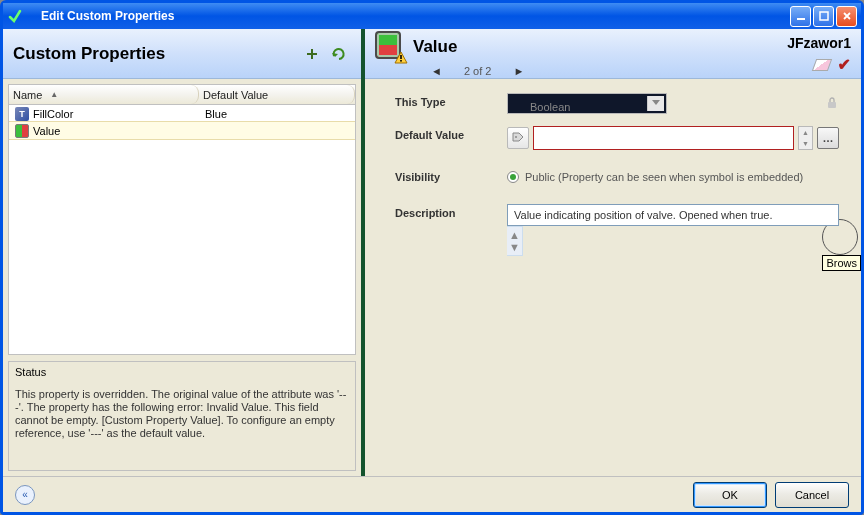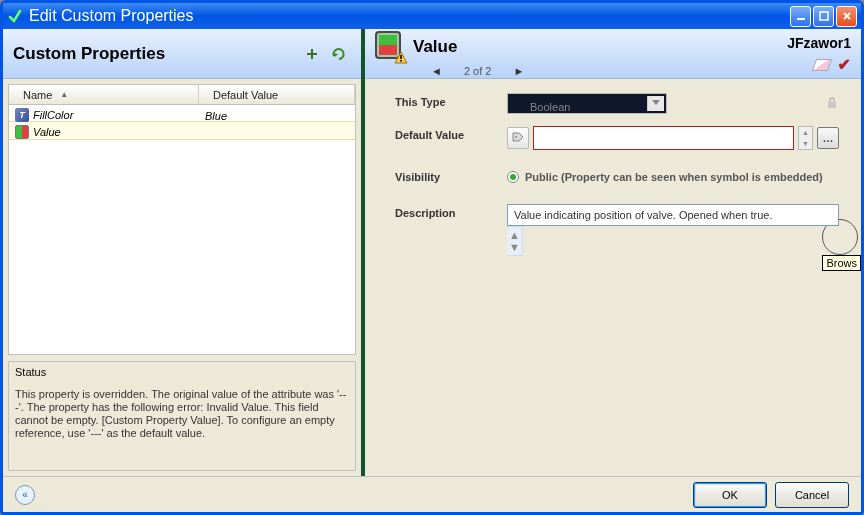--- a/index.html
+++ b/index.html
@@ -1,36 +1,36 @@
 <!DOCTYPE html>
 <html><head>
 <meta charset="utf-8">
 <style>
   * { box-sizing: border-box; font-family: Tahoma, Arial, sans-serif; font-size: 11px; }
   html, body { margin: 0; padding: 0; width: 864px; height: 515px; overflow: hidden; background:#888; }
   .window { width: 864px; height: 515px; background: #ece9d8; border: 3px solid #0055e5; border-radius: 6px 6px 4px 4px; display: flex; flex-direction: column; }
   .titlebar { height: 26px; background: linear-gradient(to bottom, #3f8cf3, #0055e5 50%, #1060e8); display: flex; align-items:center; padding:0 4px; color:#fff; }
   .titlebar .app-icon { width:16px; height:16px; display:inline-flex; align-items:center; justify-content:center; margin-right:4px;}
-  .titlebar .title { font-weight:normal; font-size:16px; flex:0 0 auto; margin-left:2px;}
+  .titlebar .title { font-weight:bold; font-size:12px; flex:0 0 auto; margin-left:14px;}
   .titlebar .spacer { flex:1; }
   .winbtn { width:21px; height:21px; margin-left:2px; border:1px solid #fff; border-radius:3px; display:flex; align-items:center; justify-content:center; background:linear-gradient(to bottom,#78aef7,#2f72e8); cursor:pointer;}
   .winbtn.close { background:linear-gradient(to bottom,#f58f6f,#e74c20); }
   .winbtn svg { display:block;}
   .client { flex:1; display:flex; flex-direction:column; background:#ece9d8;}
   .content { flex:1; display:flex; min-height:0;}
   .left { width:362px; display:flex; flex-direction:column; border-right:4px solid #14532d; min-height:0;}
   .left-header { height:50px; background:linear-gradient(to bottom,#e9f1fd,#cfe0fb,#b9d3f9); border-bottom:1px solid #9db8d9; display:flex; align-items:center; padding:0 10px;}
   .left-header h1 { font-size:17px; font-weight:bold; color:#000; margin:0; flex:1;}
   .hdr-btn { width:22px; height:20px; display:flex; align-items:center; justify-content:center; margin-left:6px; color:#4a7d2e; cursor:pointer;}
   .table-wrap { flex:1; background:#fff; border:1px solid #c0c0c0; margin:5px 5px 0 5px; min-height:0; display:flex; flex-direction:column; overflow:hidden;}
   .thead { display:flex; height:20px; background:linear-gradient(to bottom,#fff,#f4f3ee 50%,#ece9d8); border-bottom:1px solid #c0c0c0; user-select:none;}
-  .th { display:flex; align-items:center; padding:0 14px; border-right:1px solid #d8d2bd; color:#222;}
+  .th { display:flex; align-items:center; padding:0 4px; border-right:1px solid #d8d2bd; color:#222;border-radius:8px;}
   .th.sort::after { content:"▲"; font-size:8px; color:#666; margin-left:8px;}
   .tbody { flex:1; overflow:auto; background:#fff;}
-  .trow { display:flex; height:17px; align-items:flex-end;font-style:italic;}
+  .trow { display:flex; height:17px; align-items:center;}
   .trow.sel { background:#fffce5; outline:1px solid #e8dcaa;}
   .td { display:flex; align-items:center; padding:0 6px; gap:4px; overflow:hidden; white-space:nowrap;}
   .row-icon { width:14px; height:14px; display:inline-block; position:relative;}
   .row-icon.fill { background:linear-gradient(135deg,#7a89b8,#2f4fa3); border-radius:2px;}
   .row-icon.fill::after{content:"T"; position:absolute; inset:0; color:#fff; font-size:9px; font-weight:bold; text-align:center; line-height:14px;}
   .row-icon.valve { border:1px solid #7a7a7a; background:linear-gradient(to right,#3cbf3c 50%,#e04040 50%); border-radius:2px;}
   .status-box { height:110px; margin:6px 5px 5px 5px; border:1px solid #c0c0c0; background:#ece9d8; padding:4px 6px; overflow:auto;}
   .status-box .status-title { font-weight:normal; margin-bottom:10px;}
   .status-box .status-body { color:#333; line-height:13px;}
   .right { flex:1; display:flex; flex-direction:column; min-height:0;}
@@ -53,21 +53,21 @@
   .dd::after { content:""; position:absolute; right:2px; top:2px; bottom:2px; width:16px; background:#e8e8e8; border-left:1px solid #ccc;}
   .dd .chev { position:absolute; right:6px; top:6px; width:0;height:0;border-left:4px solid transparent;border-right:4px solid transparent;border-top:5px solid #888; z-index:1;}
   .lock { color:#a0a0a0; margin-left:auto;}
   .tag-btn { width:22px; height:22px; border:1px solid #b9b9b9; background:linear-gradient(to bottom,#fff,#e6e6e6); display:flex; align-items:center; justify-content:center; border-radius:2px; cursor:pointer;}
   .def-input { flex:1; height:24px; border:1px solid #b12020; background:#fff; padding:2px 4px; display:flex; align-items:center;}
   .spin { width:15px; display:flex; flex-direction:column; border:1px solid #b9b9b9; background:#efefef;}
   .spin div{ flex:1; display:flex; align-items:center; justify-content:center; font-size:7px; color:#888;}
   .browse-btn { width:22px; height:22px; border:1px solid #777; border-radius:2px; background:linear-gradient(to bottom,#f8f8f8,#dcdcdc); display:flex; align-items:center; justify-content:center; font-weight:bold; color:#444; cursor:pointer; position:relative;}
   .browse-ring { position:absolute; right:3px; top:140px; width:36px; height:36px; border:1px solid #555; border-radius:50%; pointer-events:none;}
   .browse-tip { position:absolute; right:0; top:176px; background:#ffffe1; border:1px solid #000; padding:1px 3px; font-size:11px;}
-  .radio-row { display:flex; align-items:center; gap:6px; color:#555; height:18px;font-weight:bold;}
+  .radio-row { display:flex; align-items:center; gap:6px; color:#555; height:18px;}
   .radio-dot { width:12px; height:12px; border:1px solid #888; border-radius:50%; display:inline-flex; align-items:center; justify-content:center; background:#fff;}
   .radio-dot.checked::after { content:""; width:6px; height:6px; background:#39a339; border-radius:50%;}
   .desc-box { flex:1; height:80px; border:1px solid #7f9db9; background:#fff; padding:4px 6px; color:#333; overflow:auto; resize:none; font-family:inherit; font-size:11px;}
   .desc-wrap { display:flex; gap:0; align-items:stretch;flex-direction:column;}
   .desc-scroll { width:16px; border:1px solid #cde; border-left:none; background:#e8eef7; display:flex; flex-direction:column; align-items:center; justify-content:space-between; padding:2px 0; color:#888; font-size:9px;}
   .footer { height:36px; border-top:1px solid #c0c0c0; background:#ece9d8; display:flex; align-items:center; padding:0 12px;}
   .footer .collapse { width:20px; height:20px; border:1px solid #7a96bf; border-radius:10px; display:flex; align-items:center; justify-content:center; color:#2a5cb0; background:#e9f1fd; cursor:pointer; font-size:10px;}
   .footer .spacer{flex:1;}
   .btn { min-width:74px; height:22px; border:1px solid #003c74; background:linear-gradient(to bottom,#fefefe,#ecebe5 45%,#e1ded2); border-radius:3px; padding:12px 14px; display:inline-flex; align-items:center; justify-content:center; margin-left:8px; cursor:pointer;}
   .btn.default { box-shadow:0 0 0 1px #3399ff inset, 0 0 0 2px #cce5ff inset;}

